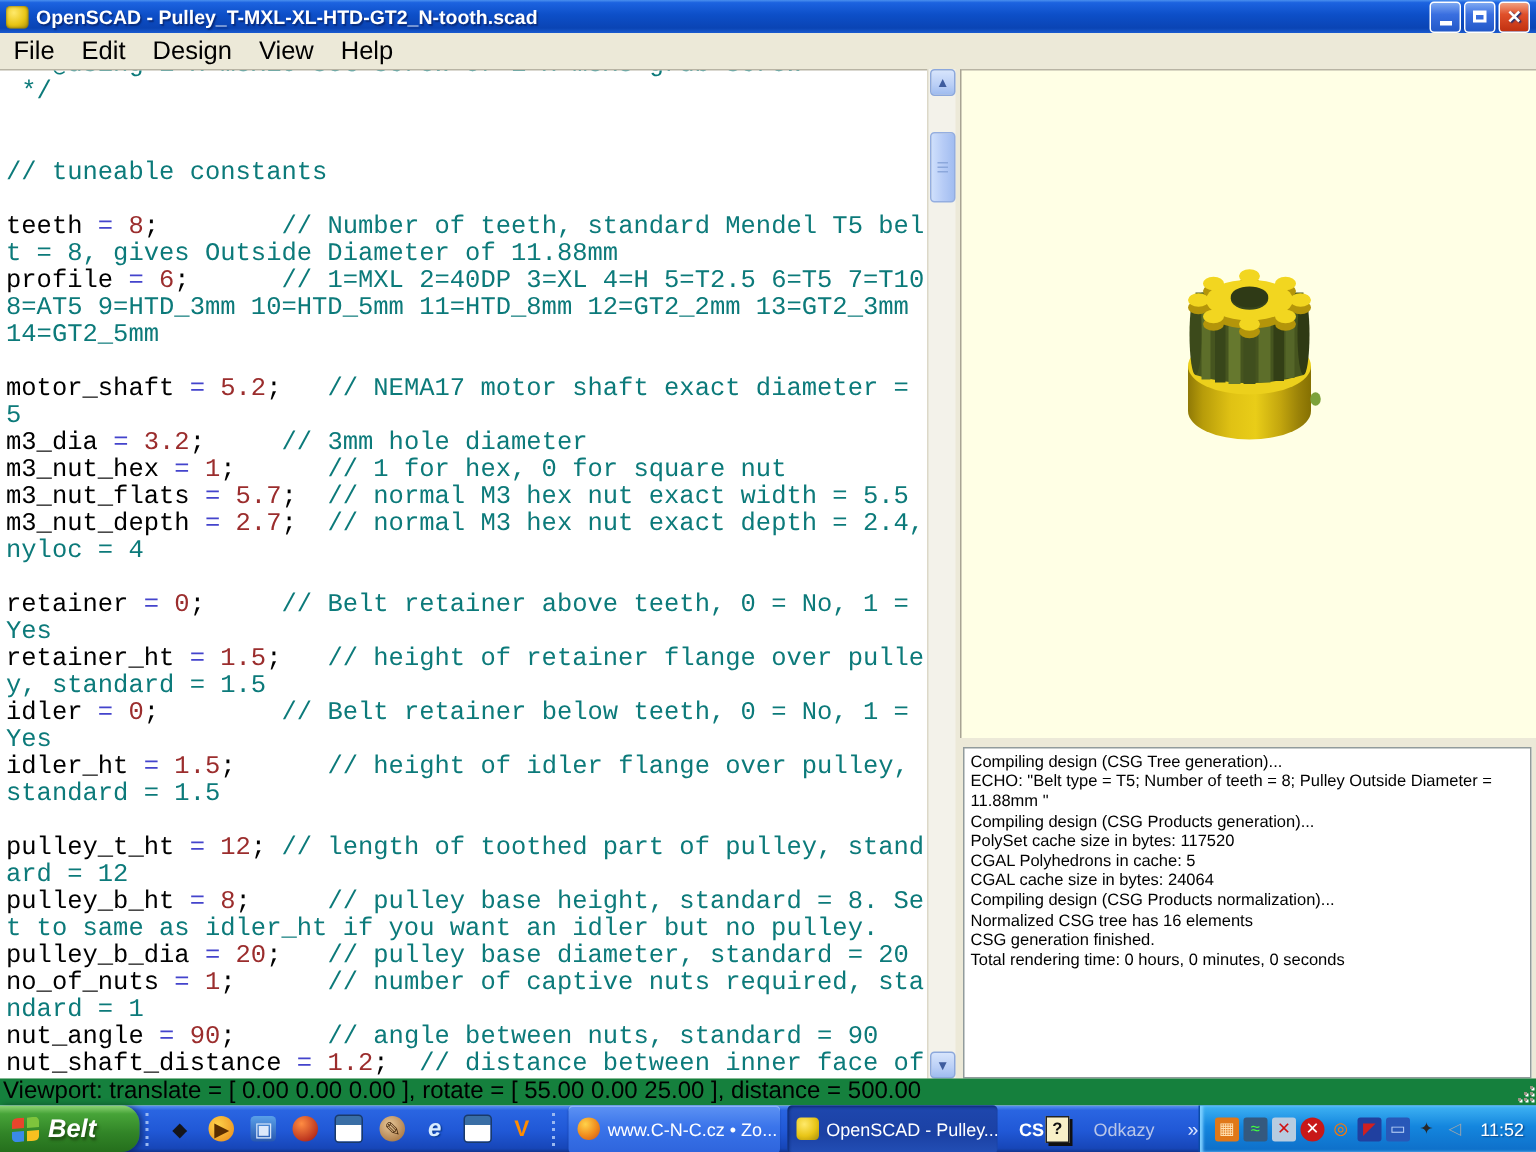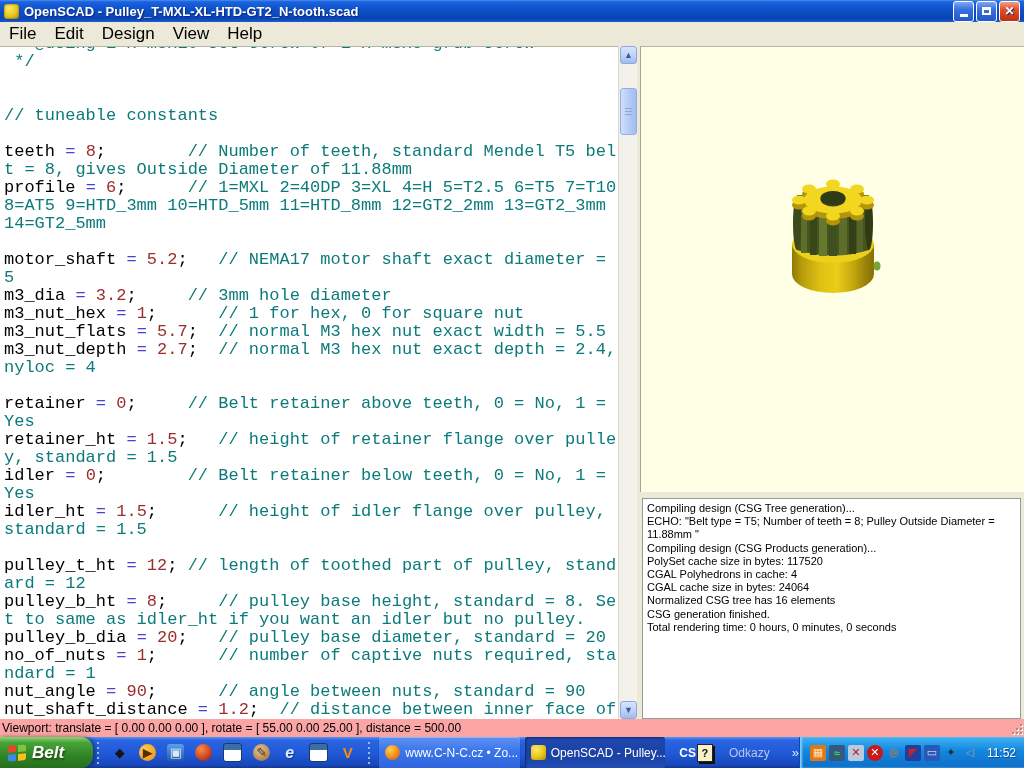--- a/index.html
+++ b/index.html
@@ -47,22 +47,22 @@
     background:#8CA8DC;box-shadow:0 3px 0 #8CA8DC,0 6px 0 #8CA8DC;}
   
   .view3d{position:absolute;left:640px;top:46px;width:384px;height:446px;
     background:#FFFFE5;border-left:1px solid #a8a494;border-top:1px solid #b8b4a4;box-sizing:border-box;}
   .view3d svg{position:absolute;left:0;top:0;}
   
   .console{position:absolute;left:642px;top:498px;width:379px;height:221px;
     background:#fff;border:1px solid #919b9c;box-sizing:border-box;
     font-size:11px;line-height:13.2px;color:#000;padding:3px 4px;overflow:hidden;}
   
-  .statusbar{position:absolute;left:0;top:719px;width:1024px;height:18px;background:#fca5a5;
-    font-size:12px;color:#000;display:flex;align-items:center;padding-left:2px;box-sizing:border-box;}
+  .statusbar{position:absolute;left:0;top:719px;width:1024px;height:18px;background:#15803d;
+    font-size:16px;color:#000;display:flex;align-items:center;padding-left:2px;box-sizing:border-box;}
   .grip{position:absolute;right:2px;bottom:3px;width:12px;height:12px;}
   .grip i{position:absolute;width:2px;height:2px;background:#9a9685;box-shadow:1px 1px 0 #fff;}
   
   .taskbar{position:absolute;left:0;top:737px;width:1024px;height:31px;
     background:linear-gradient(180deg,#5A95F2 0%,#2A65E2 10%,#2058D6 55%,#1746B8 92%,#12368F 100%);
     display:flex;align-items:center;color:#fff;}
   .start-btn{height:31px;width:97px;border-radius:0 12px 12px 0;display:flex;align-items:center;
     background:linear-gradient(180deg,#8ED476 0%,#47A438 18%,#318427 60%,#256F1C 100%);
     box-shadow:2px 0 4px rgba(0,0,20,.45);padding-left:8px;box-sizing:border-box;}
   .start-label{font-style:italic;font-weight:bold;font-size:17px;color:#fff;
@@ -194,22 +194,23 @@
     <ellipse cx="236" cy="219" rx="3.5" ry="4.5" fill="#7ca23a"></ellipse>
   </svg>
 </div>
 
 <div class="console" id="console-panel">
     <div>Compiling design (CSG Tree generation)...</div>
     <div>ECHO: "Belt type = T5; Number of teeth = 8; Pulley Outside Diameter =</div>
     <div>11.88mm "</div>
     <div>Compiling design (CSG Products generation)...</div>
     <div>PolySet cache size in bytes: 117520</div>
-    <div>CGAL Polyhedrons in cache: 4</div>
+    <div>CGAL Polyhedrons in cache: 5</div>
     <div>CGAL cache size in bytes: 24064</div>
+    <div>Compiling design (CSG Products normalization)...</div>
     <div>Normalized CSG tree has 16 elements</div>
     <div>CSG generation finished.</div>
     <div>Total rendering time: 0 hours, 0 minutes, 0 seconds</div>
   </div>
 
 <div class="statusbar">
   <span>Viewport: translate = [ 0.00 0.00 0.00 ], rotate = [ 55.00 0.00 25.00 ], distance = 500.00</span>
   <span class="grip">
     <i style="right:0;bottom:0;position:absolute"></i>
     <i style="right:4px;bottom:0;position:absolute"></i>

